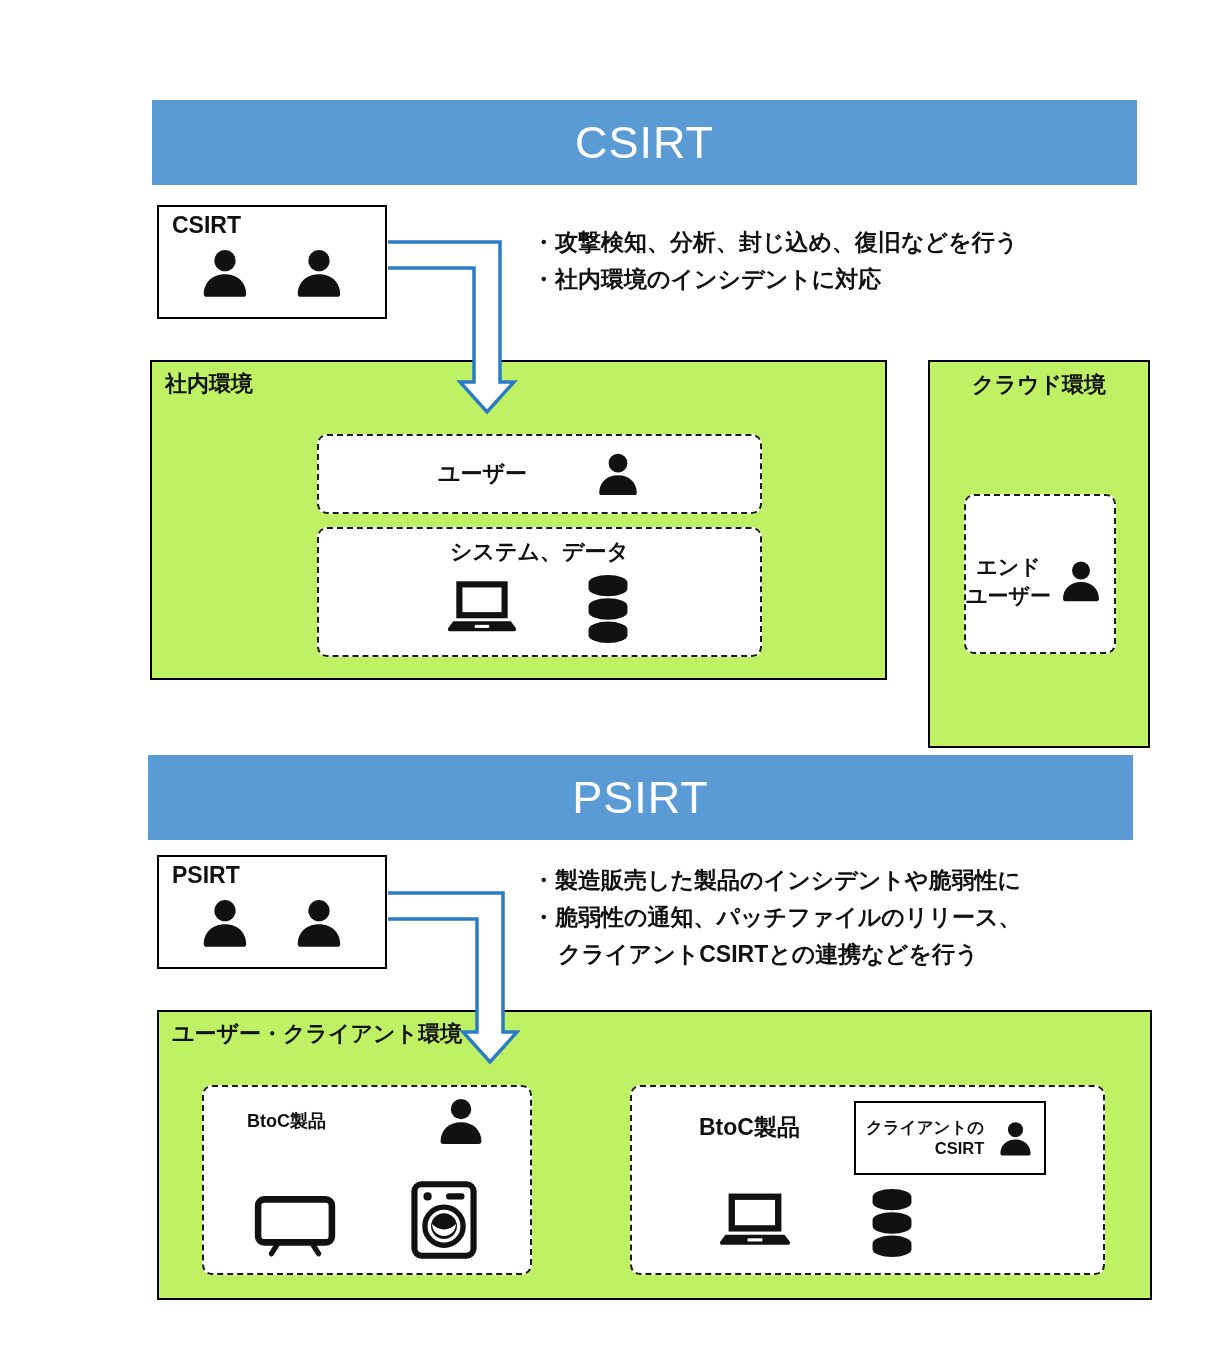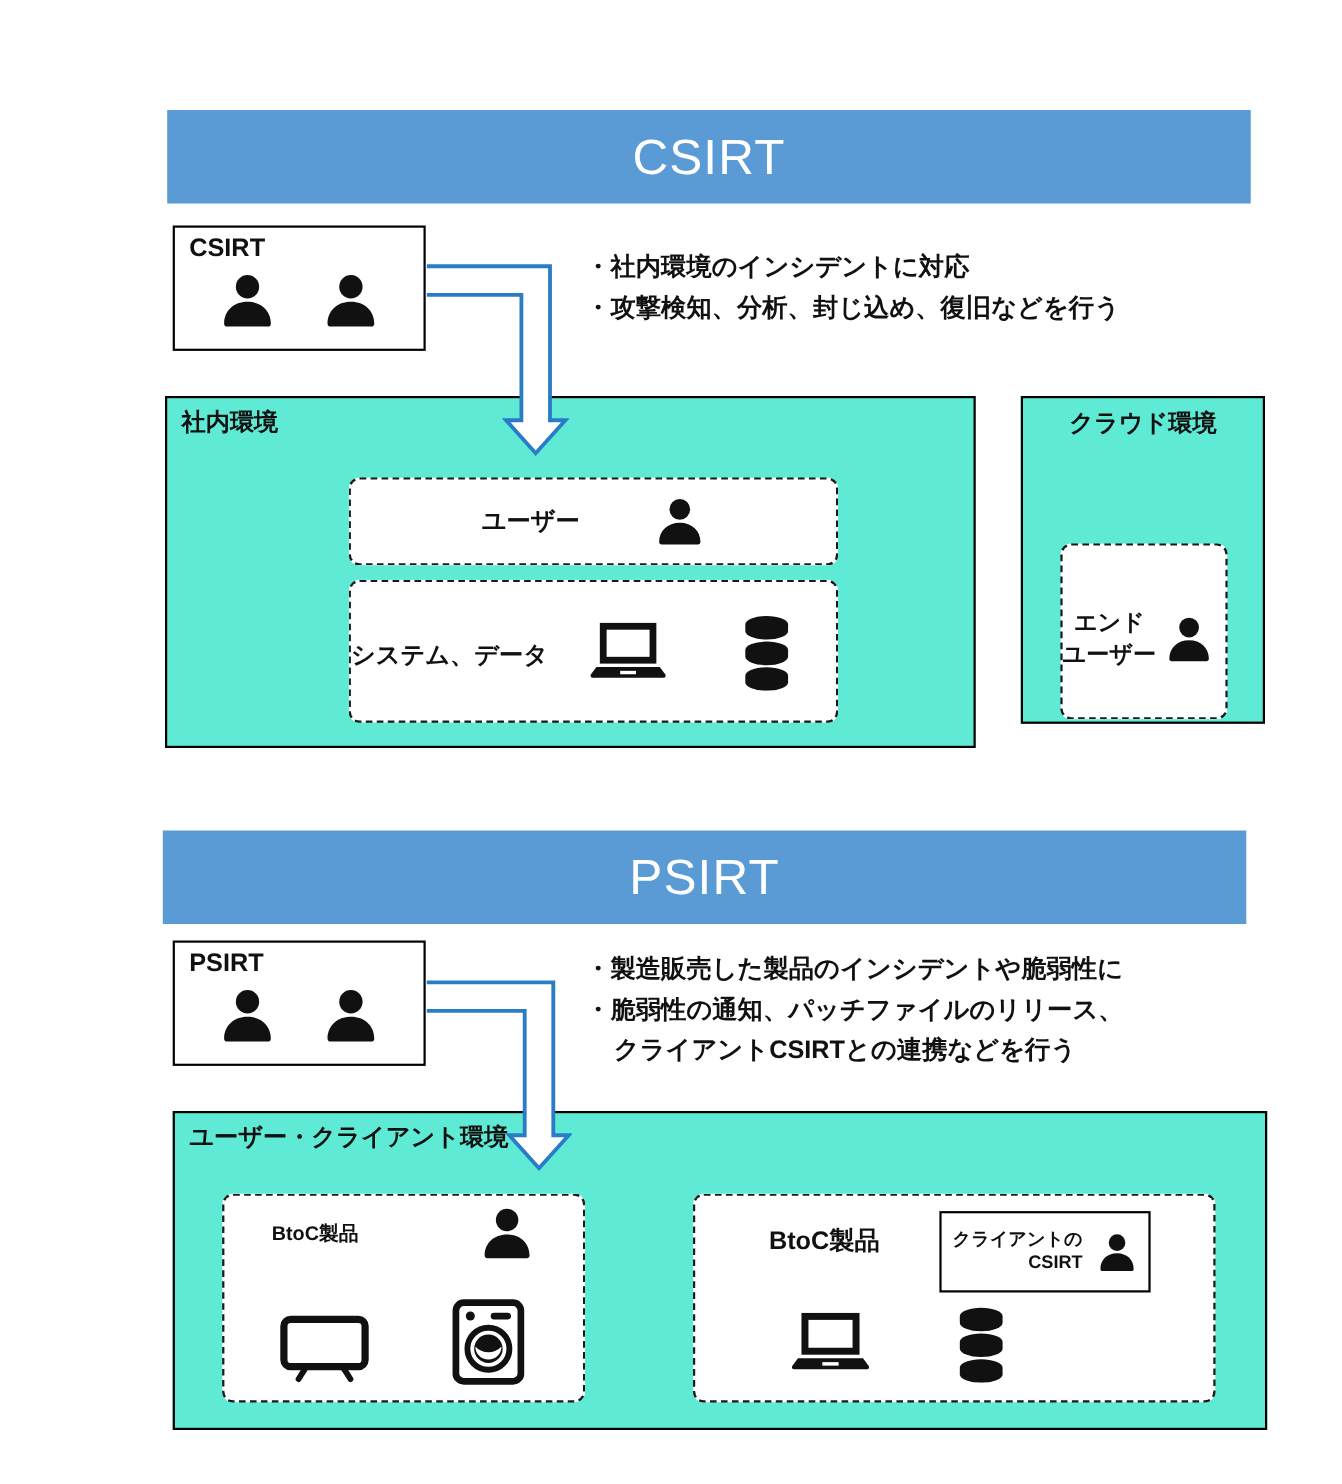--- a/index.html
+++ b/index.html
@@ -22,41 +22,41 @@
   .team-box {
     border:2.5px solid #000; background:#fff;
     display:flex; flex-direction:column; z-index:2;
   }
   .team-label { font-size:23px; font-weight:700; padding:7px 0 0 13px; line-height:1; }
   .team-icons { flex:1; display:flex; align-items:center; justify-content:center; gap:42px; padding-bottom:8px; }
 
   .bullets { font-size:23px; font-weight:600; line-height:37px; z-index:2; }
   .bullet-line.indent { padding-left:26px; }
 
-  .env-box { border:2.5px solid #000; background:#5eead4; z-index:1; }
+  .env-box { border:2.5px solid #000; background:#bef264; z-index:1; }
   .env-label { font-size:22px; font-weight:700; line-height:1.15; }
 
   .dashed-zone { border:2px dashed #1a1a1a; border-radius:10px; background:#fff; }
   .zone-label { font-size:22px; font-weight:700; }
 
   .arrow { z-index:6; }
   .arrow-path {
     fill:#ffffff;
     stroke:var(--arrow-blue,#2a7cc7);
     stroke-width:3.5;
     stroke-linejoin:miter;
   }
 
   .p-icon { display:inline-block; line-height:0; }
   .p-icon svg, .g-icon svg { width:100%; height:100%; display:block; }
   .g-icon { display:inline-block; line-height:0; }
   .fill-ink { fill:#111; }
 
   .user-zone-inner { width:100%; height:100%; display:flex; align-items:center; justify-content:center; gap:68px; }
-  .system-zone-inner { width:100%; height:100%; display:flex; flex-direction:row; align-items:center; padding-top:8px; }
+  .system-zone-inner { width:100%; height:100%; display:flex; flex-direction:column; align-items:center; padding-top:8px; }
   .system-icons { flex:1; display:flex; align-items:center; justify-content:center; gap:62px; padding-bottom:6px; }
   .enduser-inner { width:100%; height:100%; display:flex; align-items:center; padding-top:14px; gap:8px; }
   .enduser-label { font-size:21px; font-weight:700; line-height:29px; text-align:center; }
 
   .client-csirt-box {
     border:2px solid #000; background:#fff;
     display:flex; align-items:center; justify-content:space-between;
     padding:6px 10px 6px 10px;
   }
   .client-csirt-label { font-size:16.5px; font-weight:600; line-height:21px;text-align:right; }
@@ -86,22 +86,22 @@
           </svg>
       </span>
     </div>
   </div>
 
   <svg class="abs arrow" style="left:386px;top:236px;" width="132" height="182" viewBox="0 0 132 182">
     <path class="arrow-path" d="M2 6 H114 V146 H128 L101 176 L74 146 H88 V32 H2"></path>
   </svg>
 
   <div class="abs bullets" style="left:532px;top:224px;width:640px;">
+    <div class="bullet-line">・攻撃検知、分析、封じ込め、復旧などを行う</div>
     <div class="bullet-line">・社内環境のインシデントに対応</div>
-    <div class="bullet-line">・攻撃検知、分析、封じ込め、復旧などを行う</div>
   </div>
 
   <div class="abs env-box" style="left:150px;top:360px;width:737px;height:320px;">
     <div class="abs env-label" style="left:13px;top:9px;">社内環境</div>
 
     <div class="abs dashed-zone" style="left:165px;top:72px;width:445px;height:80px;">
       <div class="user-zone-inner">
         <span class="zone-label">ユーザー</span>
         <span class="p-icon" style="width:46px;height:46px;">
           <svg viewBox="0 0 24 24" class="fill-ink">
@@ -128,21 +128,21 @@
               <path d="M3 5a10 4 0 0 1 20 0v3a10 4 0 0 1-20 0z"></path>
               <path d="M3 17a10 4 0 0 1 20 0v3a10 4 0 0 1-20 0z"></path>
               <path d="M3 29a10 4 0 0 1 20 0v3a10 4 0 0 1-20 0z"></path>
             </svg>
           </span>
         </div>
       </div>
     </div>
   </div>
 
-  <div class="abs env-box" style="left:928px;top:360px;width:222px;height:298px;">
+  <div class="abs env-box" style="left:928px;top:360px;width:222px;height:388px;">
     <div class="env-label" style="text-align:center;padding-top:10px;">クラウド環境</div>
     <div class="abs dashed-zone" style="left:34px;top:132px;width:152px;height:160px;">
       <div class="enduser-inner">
         <div class="enduser-label">
           <div>エンド</div>
           <div>ユーザー</div>
         </div>
         <span class="p-icon" style="width:44px;height:44px;">
           <svg viewBox="0 0 24 24" class="fill-ink">
               <circle cx="12" cy="6.3" r="4.9"></circle>

